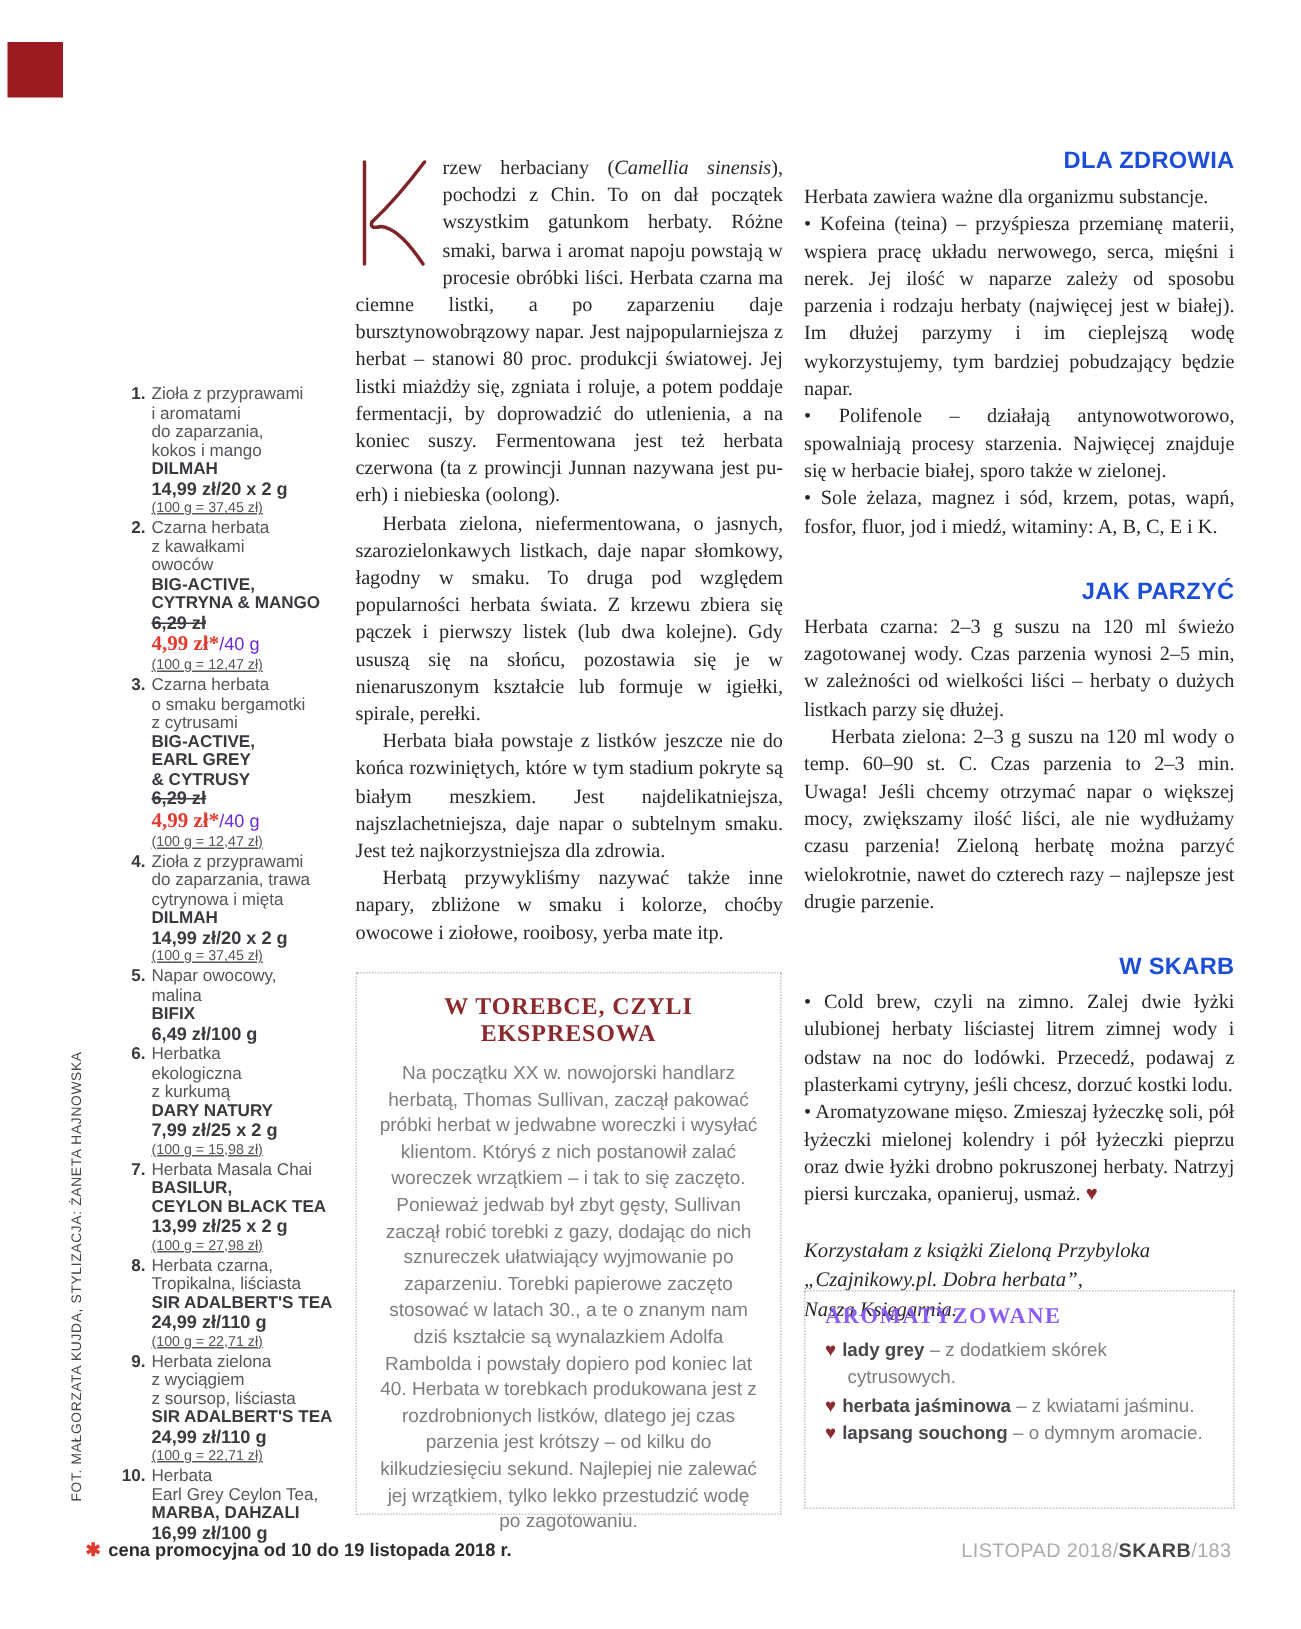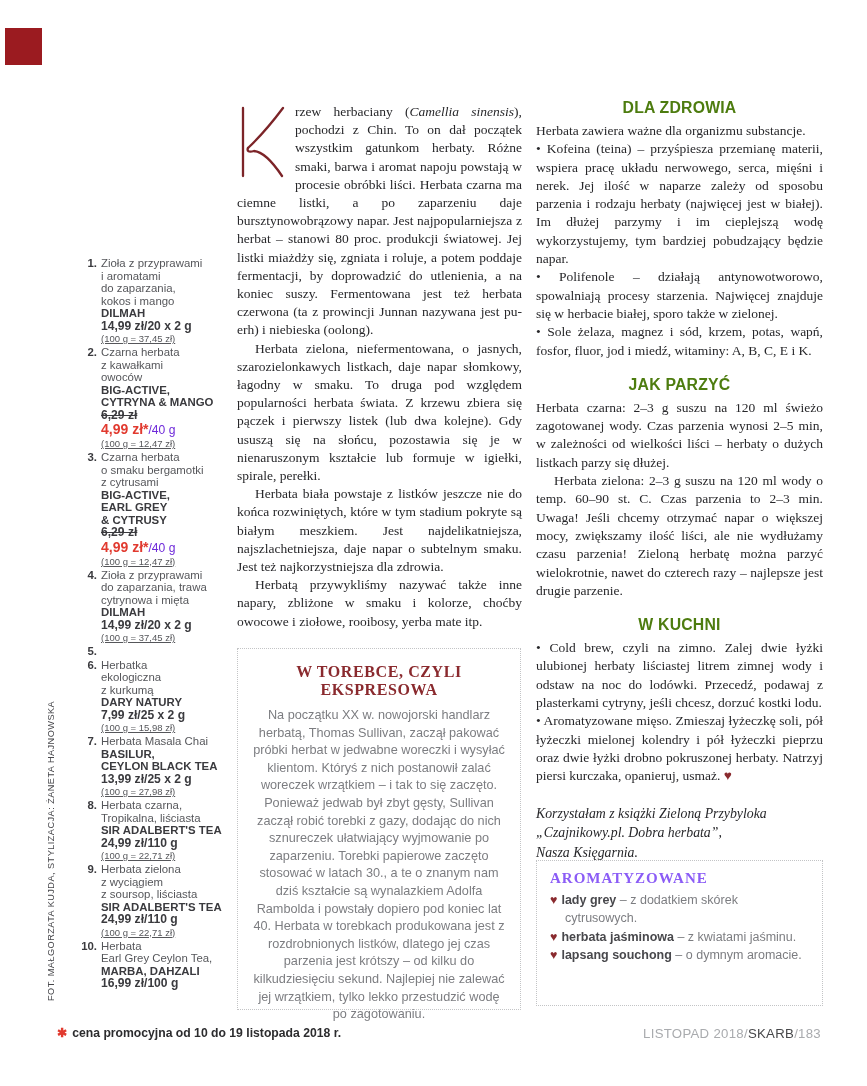--- a/index.html
+++ b/index.html
@@ -12,21 +12,21 @@
   
   .products{position:absolute;left:76px;top:257px;width:158px;font-size:11.4px;
         line-height:12.5px;color:#55565a;}
   .p-item{display:flex;margin-bottom:1px;}
   .p-num{width:21px;min-width:21px;text-align:right;padding-right:4px;font-weight:bold;color:#3a3a3e;}
   .p-body{flex:1;}
   .p-brand{font-weight:bold;color:#3a3a3e;}
   .p-price{font-weight:bold;color:#3a3a3e;font-size:12.1px;line-height:13.5px;}
   .p-old{font-weight:bold;color:#3a3a3e;font-size:12.1px;line-height:13.5px;text-decoration:line-through;}
   .p-promo-line{line-height:15px;}
-  .p-promo{font-weight:bold;color:#e13a2f;font-size:14px;}
+  .p-promo{font-weight:bold;color:#e13a2f;font-size:14px;font-family:Liberation Serif, serif;}
   .p-promo-suffix{font-weight:normal;color:#6d28d9;font-size:12.1px;text-align:center;}
   .p-unit{font-size:9.5px;line-height:12px;color:#55565a;text-decoration:underline;}
   
   .article{position:absolute;left:237px;top:103px;width:285px;
         font-family:"Liberation Serif",serif;font-size:13.5px;line-height:18.2px;
         color:#27272a;text-align:justify;}
   .article p{margin:0;}
   .article p.indent{text-indent:18px;}
   .dropcap-wrap{float:left;width:50px;height:72px;margin:3px 8px 0 0;}
   .hidden-data{position:absolute;width:1px;height:1px;overflow:hidden;clip:rect(0 0 0 0);}
@@ -36,38 +36,38 @@
   .teabag-title{font-family:"Liberation Serif",serif;font-weight:bold;font-size:16px;
         color:#8a2a2e;letter-spacing:0.6px;margin-bottom:8px;}
   .teabag-body{font-size:12.7px;line-height:17.6px;color:#7c7d81;}
   
   .right-col{position:absolute;left:536px;top:98px;width:287px;
         font-family:"Liberation Serif",serif;font-size:13.5px;line-height:18.3px;
         color:#27272a;text-align:justify;}
   .right-col p{margin:0;}
   .right-col p.indent{text-indent:18px;}
   .col-heading{font-family:"Liberation Sans",sans-serif;font-weight:bold;font-size:15.8px;
-        line-height:19px;color:#4d7c0f;margin:0 0 5px 0;text-align:center;letter-spacing:0.2px;}
-  .sec{margin-top:15px;}
+        line-height:19px;color:#1d4ed8;margin:0 0 5px 0;text-align:right;letter-spacing:0.2px;}
+  .sec{margin-top:25px;}
   .heart{color:#8a2a2e;}
   .book-credit{margin-top:18px;font-style:italic;text-align:left;font-size:13.8px;line-height:19.5px;}
   
   .aroma-box{position:absolute;left:536px;top:860px;width:287px;height:146px;
         box-sizing:border-box;border:1px dotted #c3c4c6;padding:9px 13px;
         font-family:"Liberation Sans",sans-serif;}
   .aroma-title{font-family:"Liberation Serif",serif;font-weight:bold;font-size:15px;
         color:#8b5cf6;letter-spacing:1px;margin-bottom:4px;}
   .aroma-item{font-size:12.5px;line-height:18.4px;color:#7c7d81;padding-left:15px;text-indent:-15px;}
   .aroma-heart{color:#8a2a2e;margin-right:4px;}
   .aroma-name{font-weight:bold;color:#48484c;}
   
   .promo-note{position:absolute;left:57px;top:1026px;font-size:12.2px;font-weight:bold;color:#2c2c2e;}
   .promo-note .ast{color:#e13a2f;margin-right:5px;font-weight:bold;}
   .mag-footer{position:absolute;right:46px;top:1026px;font-size:13.2px;color:#a9abae;letter-spacing:0.3px;}
-  .mag-footer .mag{font-weight:normal;color:#47484a;}
+  .mag-footer .mag{font-weight:bold;color:#47484a;}
 </style>
 </head>
 <body>
 
 <div class="page">
 
   <div class="corner-square"></div>
 
   <div class="photo-credit">FOT. MAŁGORZATA KUJDA, STYLIZACJA: ŻANETA HAJNOWSKA</div>
 
@@ -117,20 +117,26 @@
           <div>Zioła z przyprawami</div>
           <div>do zaparzania, trawa</div>
           <div>cytrynowa i mięta</div>
           <div class="p-brand">DILMAH</div>
           <div class="p-price">14,99 zł/20 x 2 g</div>
           <div class="p-unit">(100 g = 37,45 zł)</div>
         </div>
       </div>
       <div class="p-item">
         <div class="p-num">5.</div>
+        <div class="p-body">
+          <div>Napar owocowy,</div>
+          <div>malina</div>
+          <div class="p-brand">BIFIX</div>
+          <div class="p-price">6,49 zł/100 g</div>
+        </div>
       </div>
       <div class="p-item">
         <div class="p-num">6.</div>
         <div class="p-body">
           <div>Herbatka</div>
           <div>ekologiczna</div>
           <div>z kurkumą</div>
           <div class="p-brand">DARY NATURY</div>
           <div class="p-price">7,99 zł/25 x 2 g</div>
           <div class="p-unit">(100 g = 15,98 zł)</div>
@@ -205,21 +211,21 @@
       <p>•  Kofeina (teina) – przyśpiesza przemianę materii, wspiera pracę układu nerwowego, serca, mięśni i nerek. Jej ilość w naparze zależy od sposobu parzenia i rodzaju herbaty (najwięcej jest w białej). Im dłużej parzymy i im cieplejszą wodę wykorzystujemy, tym bardziej pobudzający będzie napar.</p>
       <p>•  Polifenole – działają antynowotworowo, spowalniają procesy starzenia. Najwięcej znajduje się w herbacie białej, sporo także w zielonej.</p>
       <p>•  Sole żelaza, magnez i sód, krzem, potas, wapń, fosfor, fluor, jod i miedź, witaminy: A, B, C, E i K.</p>
     </div>
     <div class="sec">
       <div class="col-heading">JAK PARZYĆ</div>
       <p>Herbata czarna: 2–3 g suszu na 120 ml świeżo zagotowanej wody. Czas parzenia wynosi 2–5 min, w zależności od wielkości liści – herbaty o dużych listkach parzy się dłużej.</p>
       <p class="indent">Herbata zielona: 2–3 g suszu na 120 ml wody o temp. 60–90 st. C. Czas parzenia to 2–3 min. Uwaga! Jeśli chcemy otrzymać napar o większej mocy, zwiększamy ilość liści, ale nie wydłużamy czasu parzenia! Zieloną herbatę można parzyć wielokrotnie, nawet do czterech razy – najlepsze jest drugie parzenie.</p>
     </div>
     <div class="sec">
-      <div class="col-heading">W KUCHNI</div>
+      <div class="col-heading">W SKARB</div>
       <p>•  Cold brew, czyli na zimno. Zalej dwie łyżki ulubionej herbaty liściastej litrem zimnej wody i odstaw na noc do lodówki. Przecedź, podawaj z plasterkami cytryny, jeśli chcesz, dorzuć kostki lodu.</p>
       <p><span>•  Aromatyzowane mięso. Zmieszaj łyżeczkę soli, pół łyżeczki mielonej kolendry i pół łyżeczki pieprzu oraz dwie łyżki drobno pokruszonej herbaty. Natrzyj piersi kurczaka, opanieruj, usmaż. </span><span class="heart">♥</span></p>
     </div>
     <div class="book-credit">
       <div>Korzystałam z książki Zieloną Przybyloka</div>
       <div>„Czajnikowy.pl. Dobra herbata”,</div>
       <div>Nasza Księgarnia.</div>
     </div>
   </div>
 

